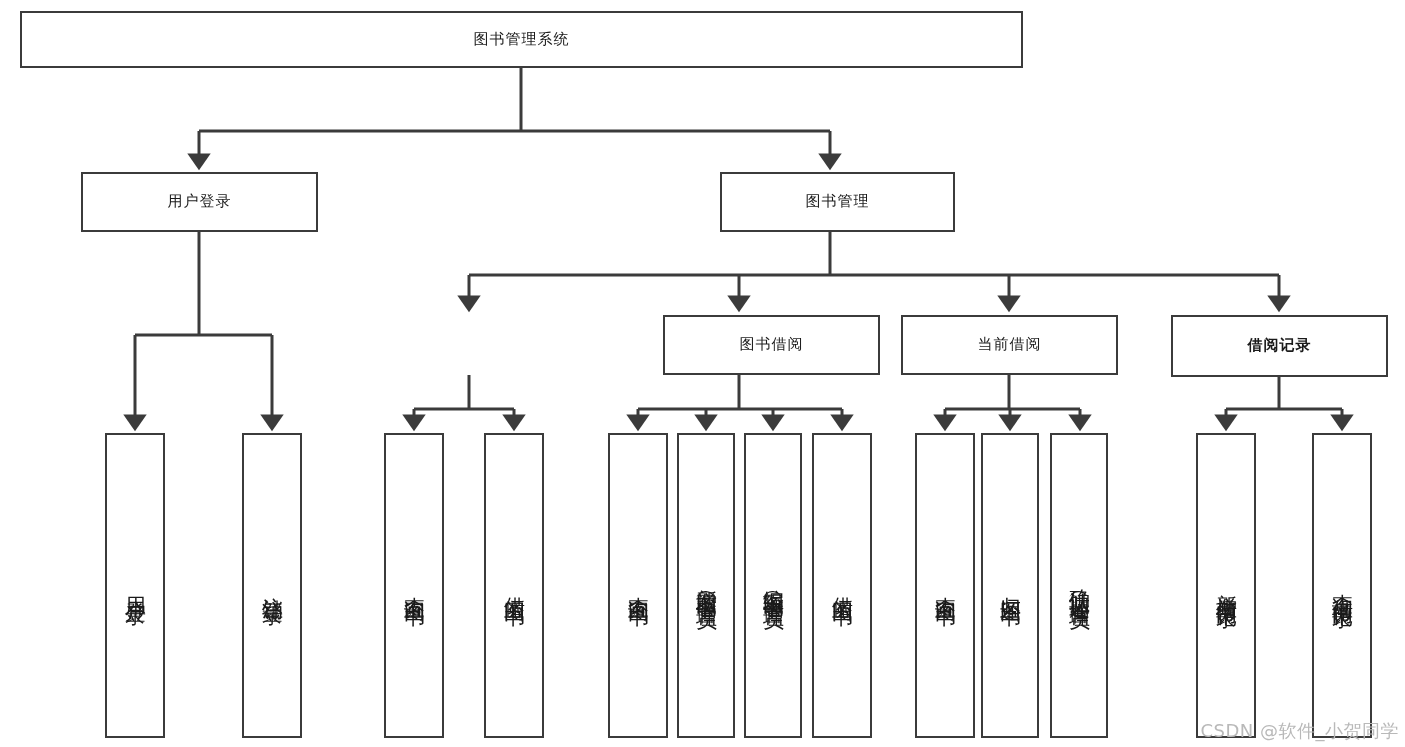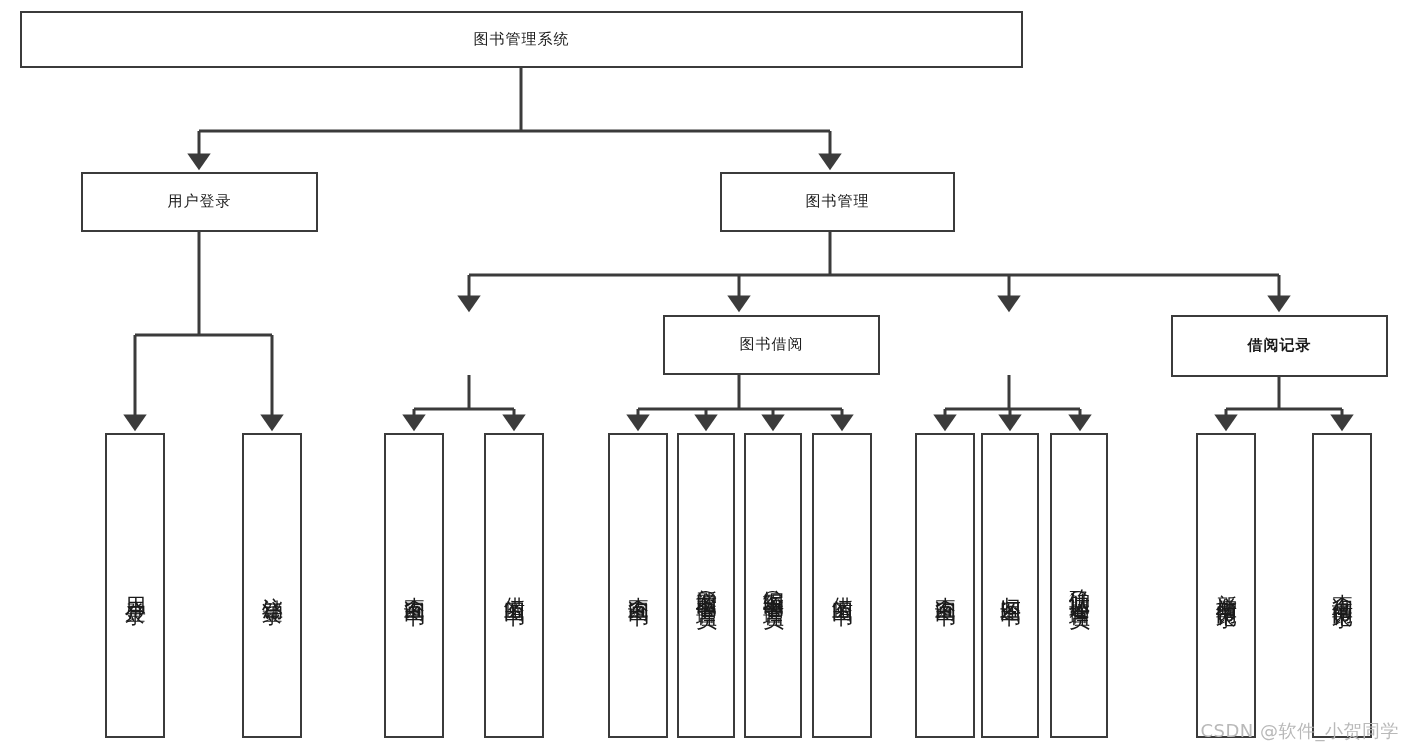--- a/index.html
+++ b/index.html
@@ -80,20 +80,23 @@
   <div class="node horizontal" style="left:81px;top:172px;width:237px;height:60px;">
     <span class="lbl">用户登录</span>
   </div>
   <div class="node horizontal" style="left:712px;top:172px;width:235px;height:60px;margin-left:8px;">
     <span class="lbl">图书管理</span>
   </div>
 
   <div class="node horizontal" style="left:631px;top:315px;width:217px;height:60px;margin-left:32px;">
     <span class="lbl">图书借阅</span>
   </div>
+  <div class="node horizontal" style="left:901px;top:315px;width:217px;height:60px;">
+    <span class="lbl">当前借阅</span>
+  </div>
   <div class="node horizontal" style="left:1171px;top:315px;width:217px;height:62px;font-weight:bold;">
     <span class="lbl">借阅记录</span>
   </div>
 
   <div class="node vertical" style="left:105px;top:433px;width:60px;height:305px;">
     <span class="lbl">用户登录</span>
   </div>
   <div class="node vertical" style="left:242px;top:433px;width:60px;height:305px;">
     <span class="lbl">注销登录</span>
   </div>

